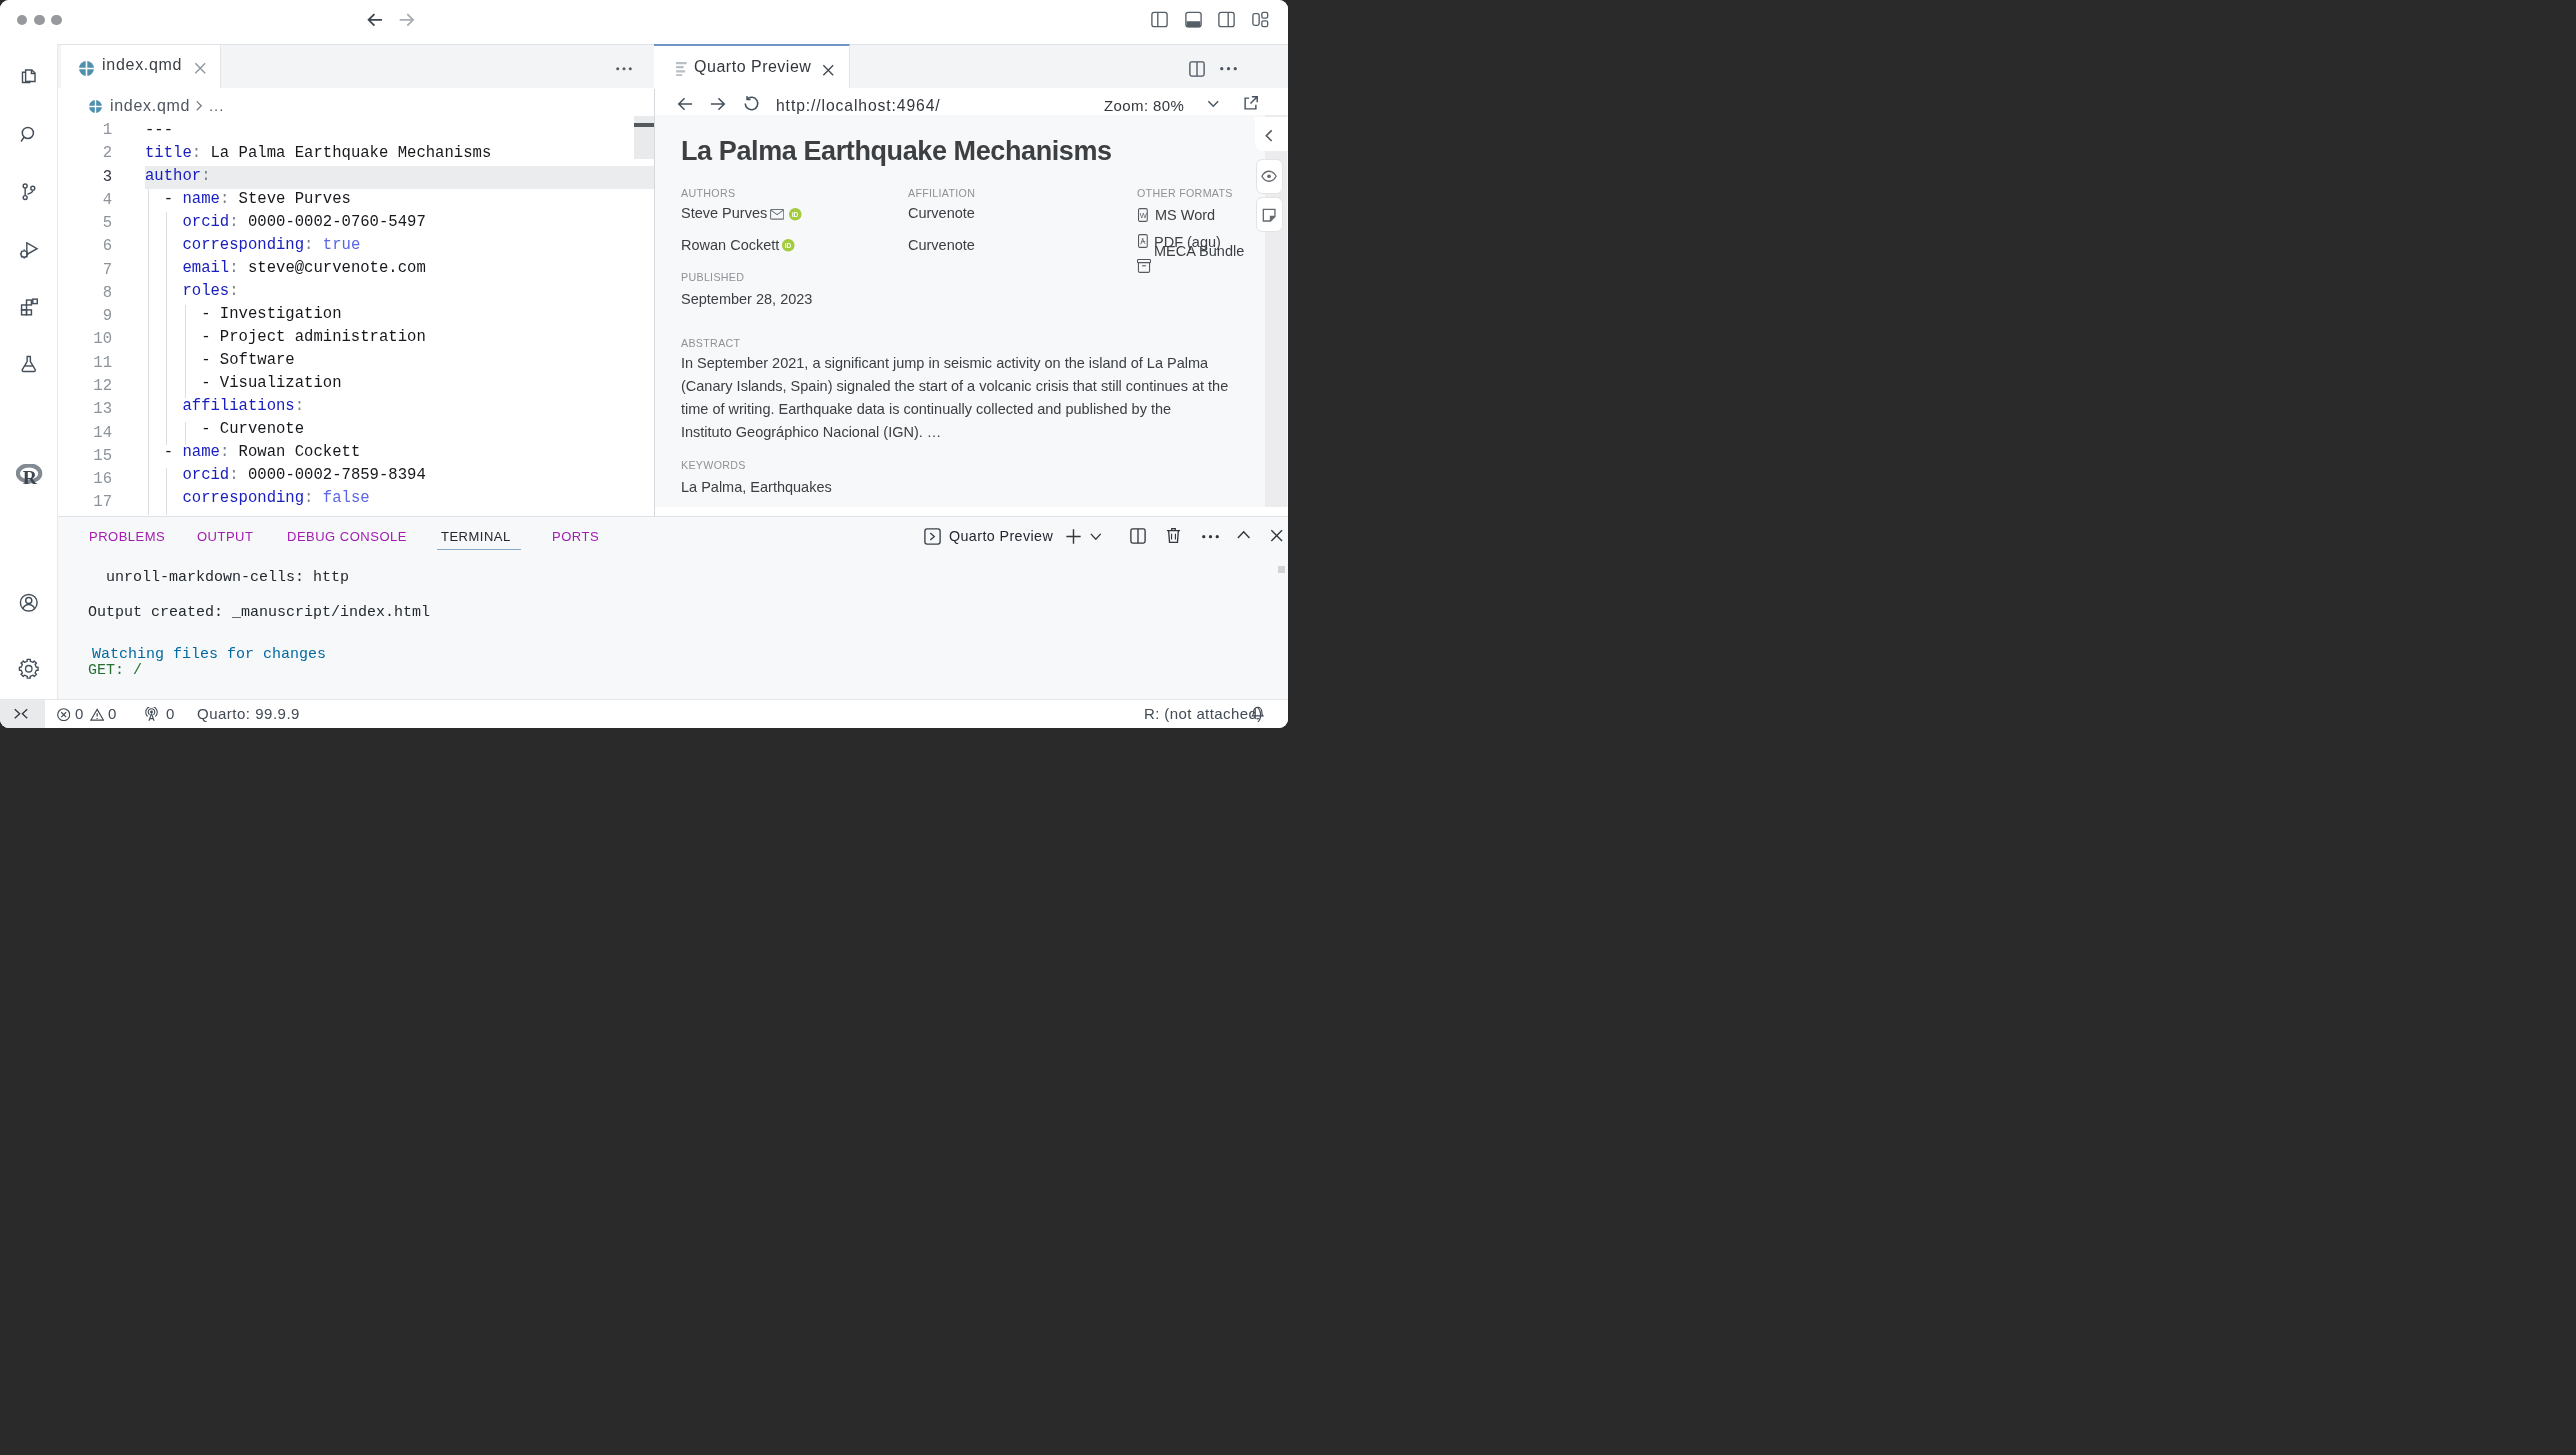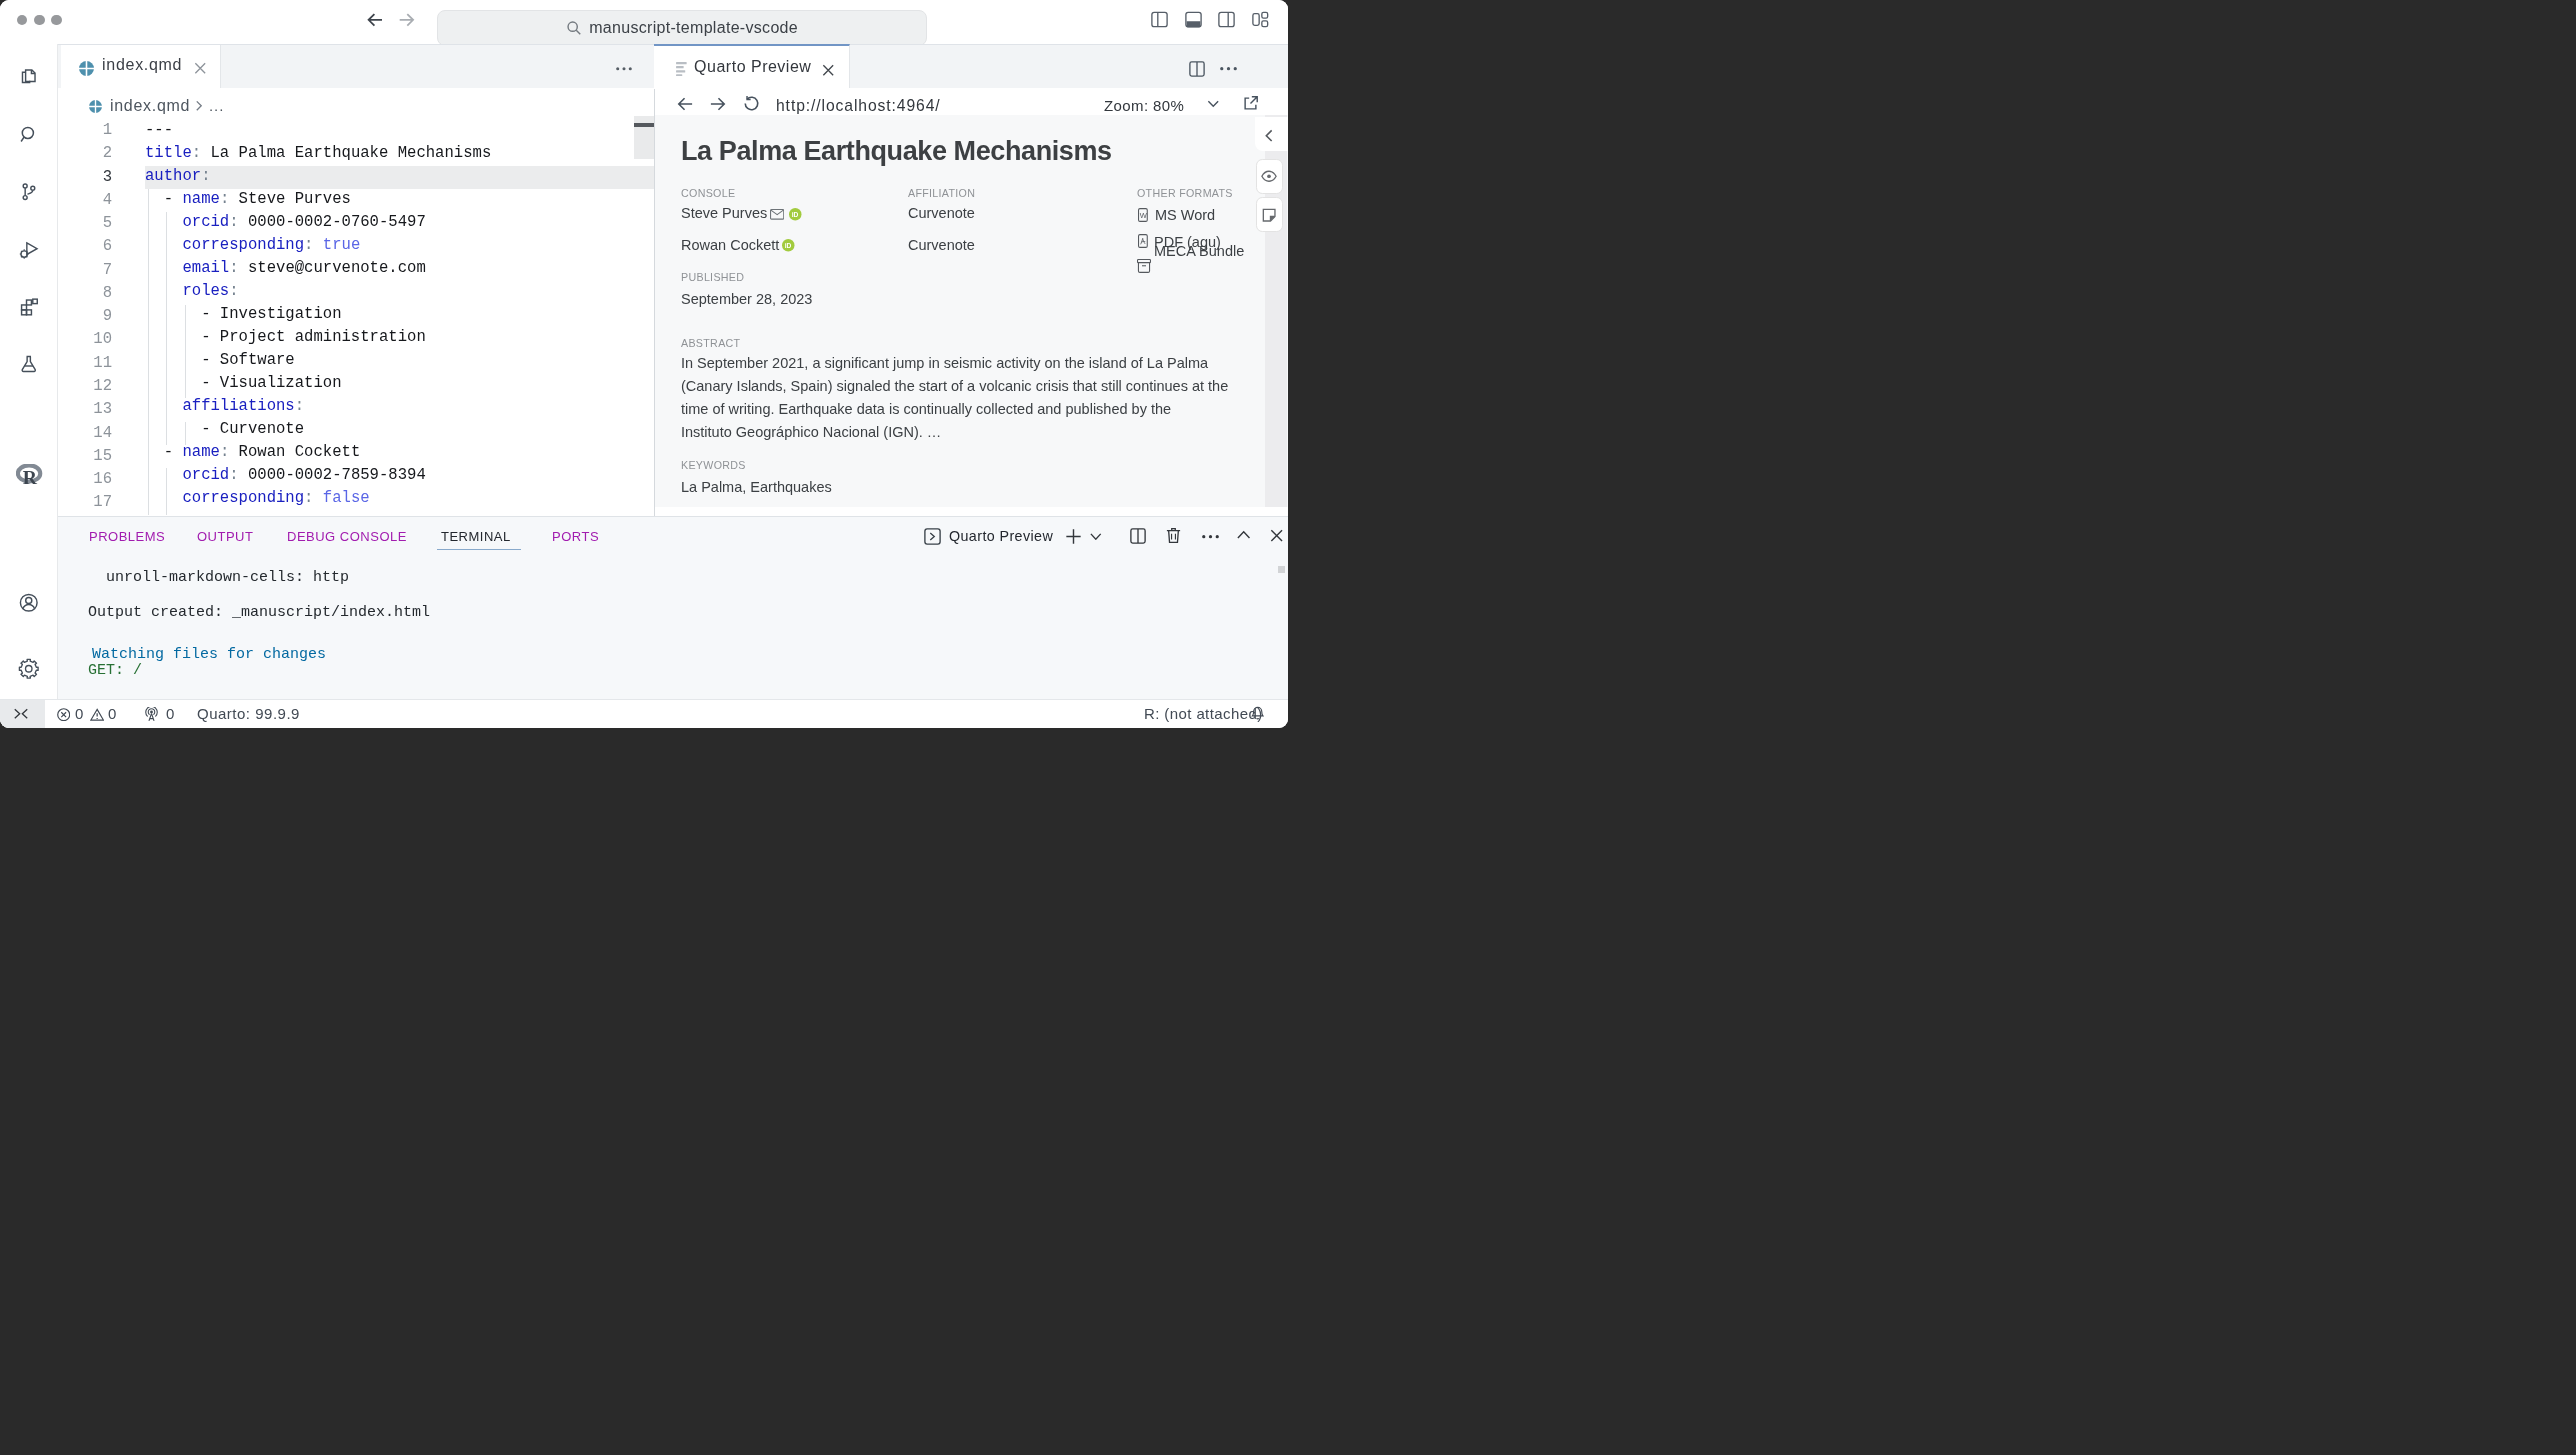--- a/index.html
+++ b/index.html
@@ -54,27 +54,20 @@
   <div id="titlebar">
     <div class="tl" style="left:16.6px"></div>
     <div class="tl" style="left:34px"></div>
     <div class="tl" style="left:51px"></div>
     <svg class="abs" style="left:365px;top:9.8px" width="19.7" height="19.7" viewBox="0 0 22 22" fill="none" stroke="#3e444c" stroke-width="2">
         <path d="M19 11H4M10.5 4.5L4 11l6.5 6.5"></path>
       </svg>
     <svg class="abs" style="left:397px;top:9.8px" width="19.7" height="19.7" viewBox="0 0 22 22" fill="none" stroke="#a9adb2" stroke-width="2">
         <path d="M3 11h15M11.5 4.5L18 11l-6.5 6.5"></path>
       </svg>
-    <div id="searchbox">
-      <svg width="16" height="16" viewBox="0 0 18 18" fill="none" stroke="#73797f" stroke-width="1.6">
-          <circle cx="7.5" cy="7.5" r="5.2"></circle>
-          <path d="M11.5 11.5L16 16"></path>
-        </svg>
-      <span>manuscript-template-vscode</span>
-    </div>
     <svg class="abs" style="left:1151px;top:11.2px" width="17" height="17" viewBox="0 0 19 19" fill="none" stroke="#565e68" stroke-width="1.5">
         <rect x="1" y="1.5" width="17" height="16" rx="2.5"></rect>
         <path d="M7.6 1.5v16"></path>
       </svg>
     <svg class="abs" style="left:1185px;top:11.2px" width="17" height="17" viewBox="0 0 19 19" fill="none" stroke="#565e68" stroke-width="1.5">
         <rect x="1" y="1.5" width="17" height="16" rx="2.5"></rect>
         <path d="M1.8 11.5h15.4v5.2a1.8 1.8 0 0 1-1.8 1.8H3.6a1.8 1.8 0 0 1-1.8-1.8z" fill="#565e68" stroke="none"></path>
       </svg>
     <svg class="abs" style="left:1218px;top:11.2px" width="17" height="17" viewBox="0 0 19 19" fill="none" stroke="#565e68" stroke-width="1.5">
         <rect x="1" y="1.5" width="17" height="16" rx="2.5"></rect>
@@ -255,21 +248,21 @@
       </svg>
     <svg class="abs" style="left:587px;top:7.2px" width="17" height="17" viewBox="0 0 19 19" fill="none" stroke="#47525e" stroke-width="1.6">
         <path d="M8 3.5H3.5v12h12V11"></path>
         <path d="M11 2h6v6M17 2l-7.5 7.5"></path>
       </svg>
   </div>
   <div id="pcontent">
     <div id="pgrey"></div>
     <div id="pgut"></div>
     <span class="abs" style="left:26px;top:20.6px;font-size:27px;font-weight:bold;color:#3d4043;letter-spacing:-0.4px">La Palma Earthquake Mechanisms</span>
-    <span class="plabel" style="left:26px;top:72px">CONSOLE</span>
+    <span class="plabel" style="left:26px;top:72px">AUTHORS</span>
     <span class="plabel" style="left:253px;top:72px">AFFILIATION</span>
     <span class="plabel" style="left:482px;top:72px">OTHER FORMATS</span>
     <span class="ptext" style="left:26px;top:90px">Steve Purves</span>
     <svg class="abs" style="left:115px;top:94px" width="14.3" height="10.7" viewBox="0 0 16 12" fill="none" stroke="#6d7378" stroke-width="1.2">
         <rect x="0.6" y="0.6" width="14.8" height="10.8" rx="1"></rect>
         <path d="M0.6 1l7.4 5.4L15.4 1"></path>
       </svg>
     <svg class="abs" style="left:134px;top:93px" width="12.5" height="12.5" viewBox="0 0 14 14">
         <circle cx="7" cy="7" r="7" fill="#a2cb3e"></circle>
         <text x="3" y="10" font-size="7.5" font-weight="bold" fill="#fff" font-family="Liberation Sans,sans-serif">iD</text>

